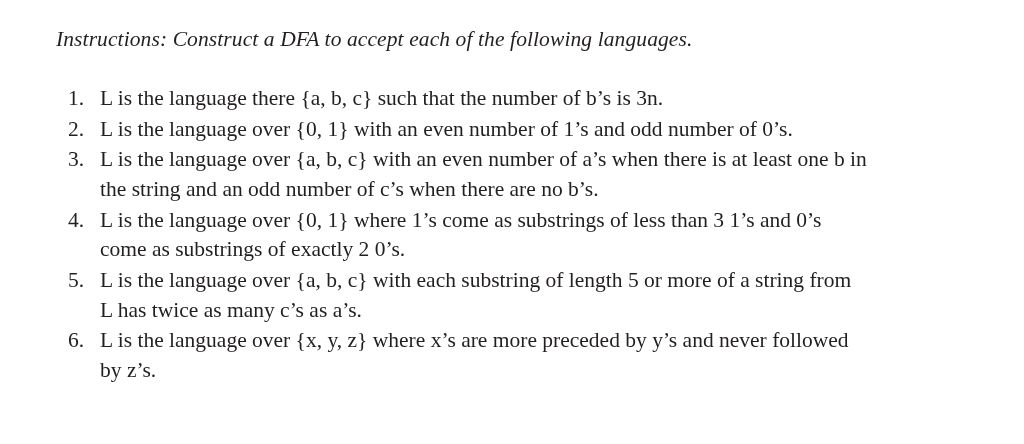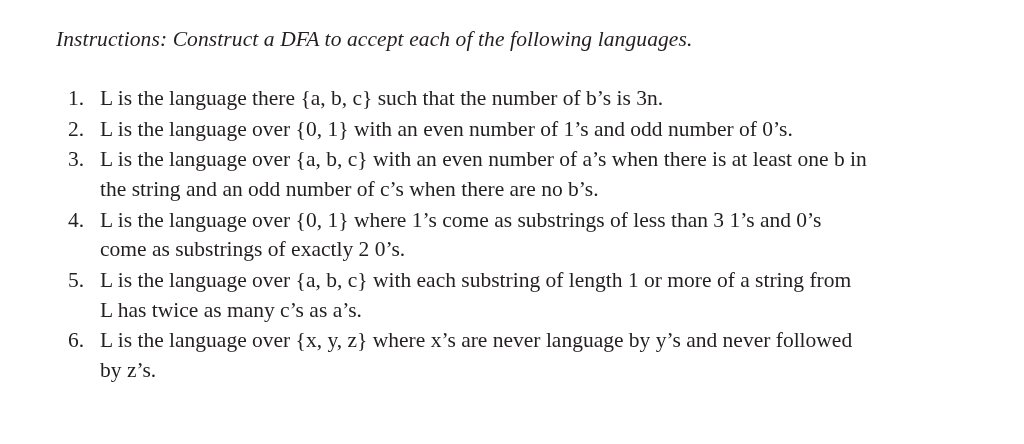--- a/index.html
+++ b/index.html
@@ -78,22 +78,22 @@
       <span class="txt">L is the language over {a, b, c} with an even number of a’s when there is at least one b in the string and an odd number of c’s when there are no b’s.</span>
     </li>
 
     <li>
       <span class="num">4.</span>
       <span class="txt">L is the language over {0, 1} where 1’s come as substrings of less than 3 1’s and 0’s come as substrings of exactly 2 0’s.</span>
     </li>
 
     <li>
       <span class="num">5.</span>
-      <span class="txt">L is the language over {a, b, c} with each substring of length 1 or more of a string from L has twice as many c’s as a’s.</span>
+      <span class="txt">L is the language over {a, b, c} with each substring of length 5 or more of a string from L has twice as many c’s as a’s.</span>
     </li>
 
     <li>
       <span class="num">6.</span>
-      <span class="txt">L is the language over {x, y, z} where x’s are never language by y’s and never followed by z’s.</span>
+      <span class="txt">L is the language over {x, y, z} where x’s are more preceded by y’s and never followed by z’s.</span>
     </li>
 
   </ol>
 </div>
 
 </body></html>

